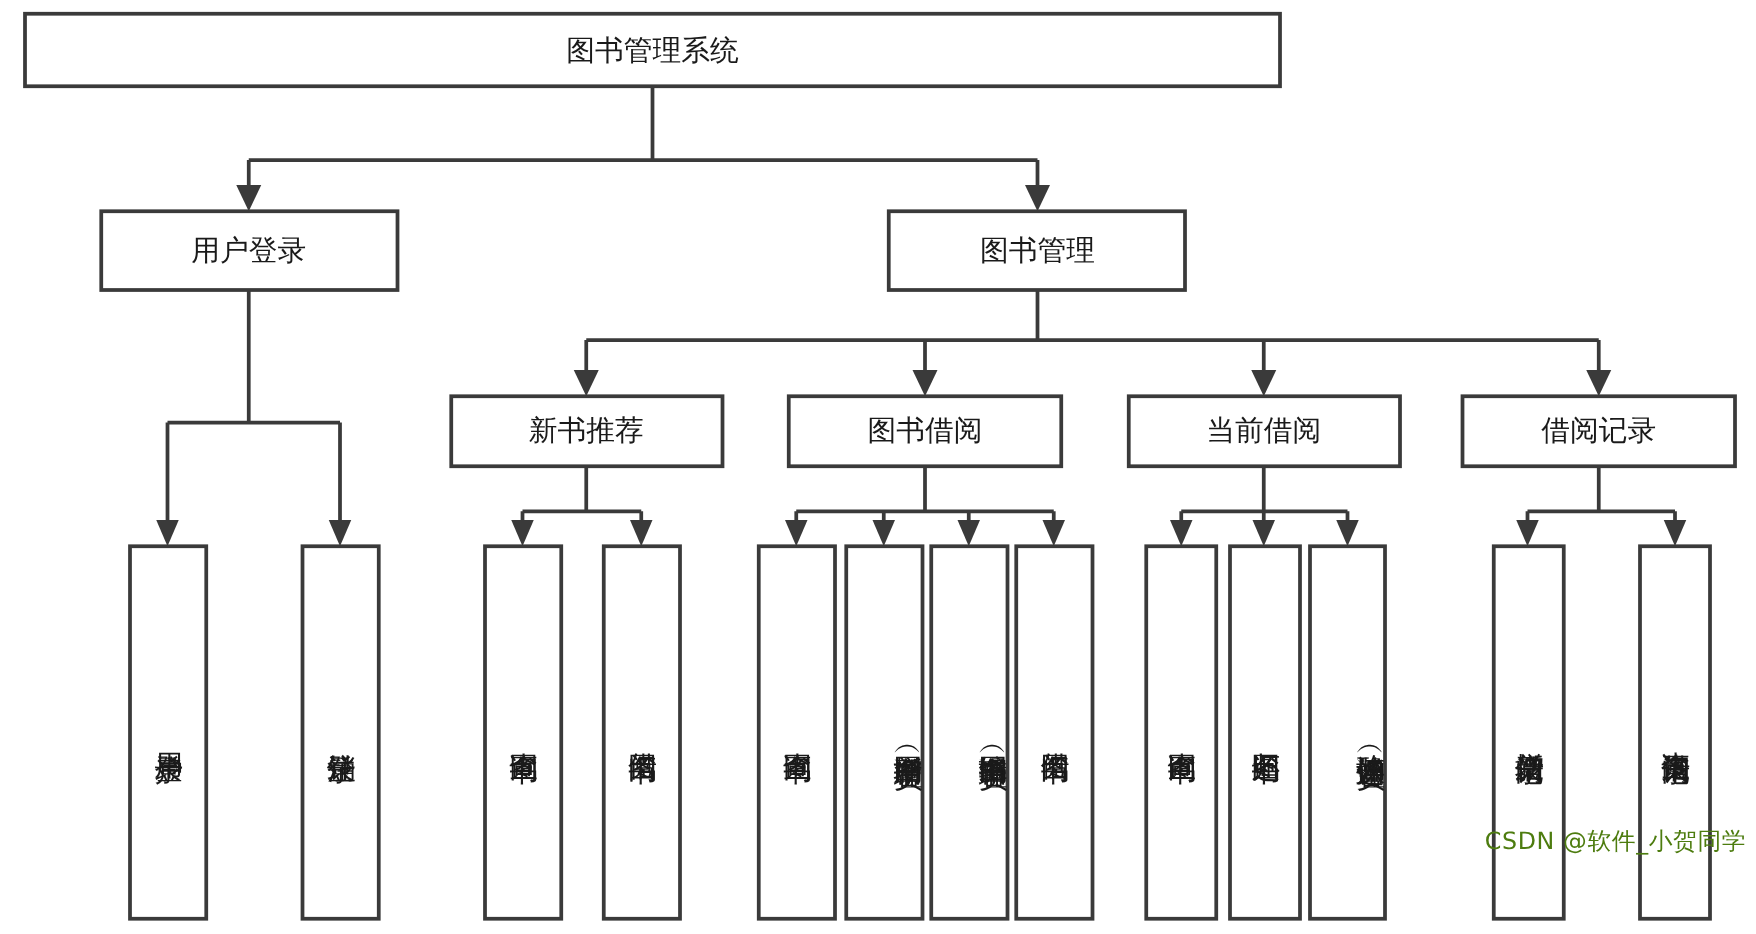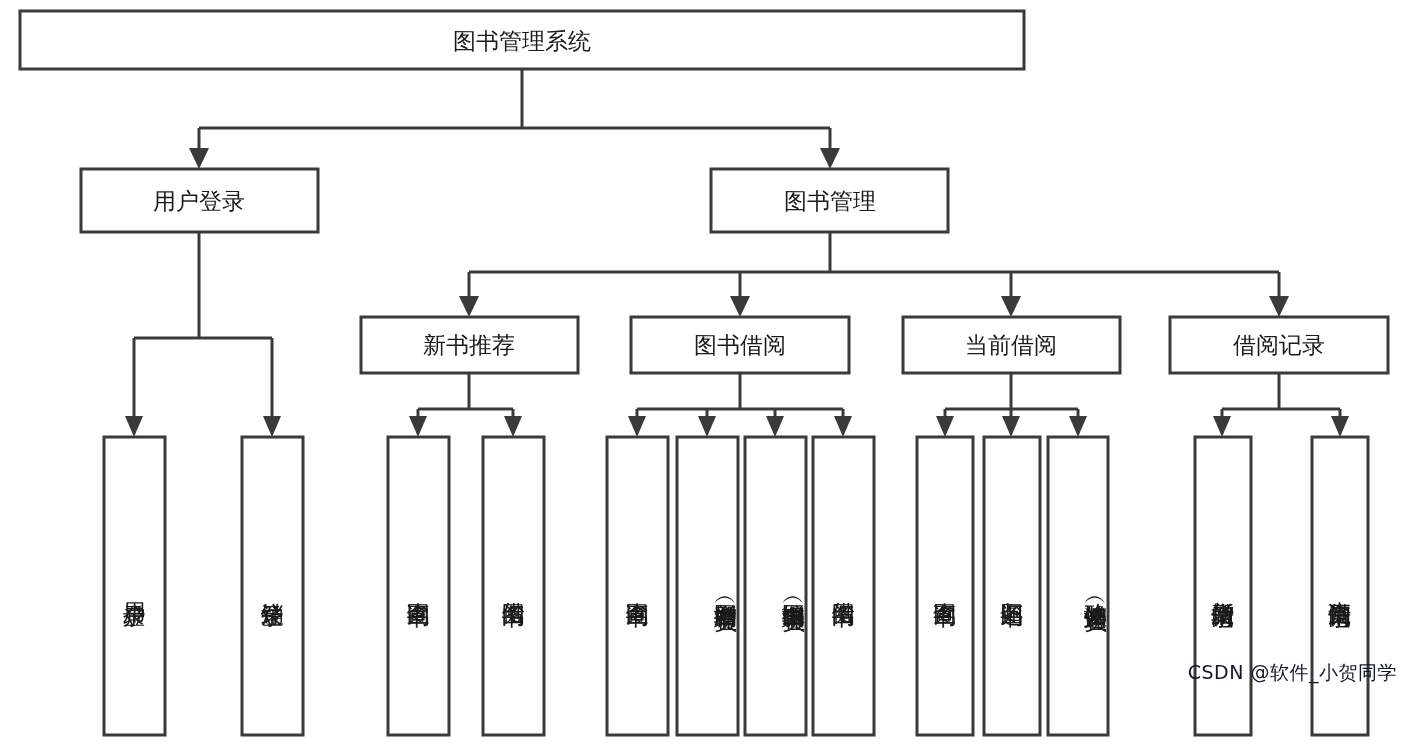--- a/index.html
+++ b/index.html
@@ -66,21 +66,21 @@
   }
   .leaf-label.centered {
     align-items: center;
   }
   #watermark {
     position: absolute;
     right: 8px;
     bottom: 6px;
     font-family: "DejaVu Sans", "Liberation Sans", sans-serif;
     font-size: 19px;
-    color: #0f172a;
+    color: #4d7c0f;
     white-space: nowrap;
     letter-spacing: 0.5px;
   }
 </style>
 </head>
 <body>
 
 <div id="diagram-root">
 
   <svg id="tree-svg" viewBox="0 0 1405 747" xmlns="http://www.w3.org/2000/svg">

